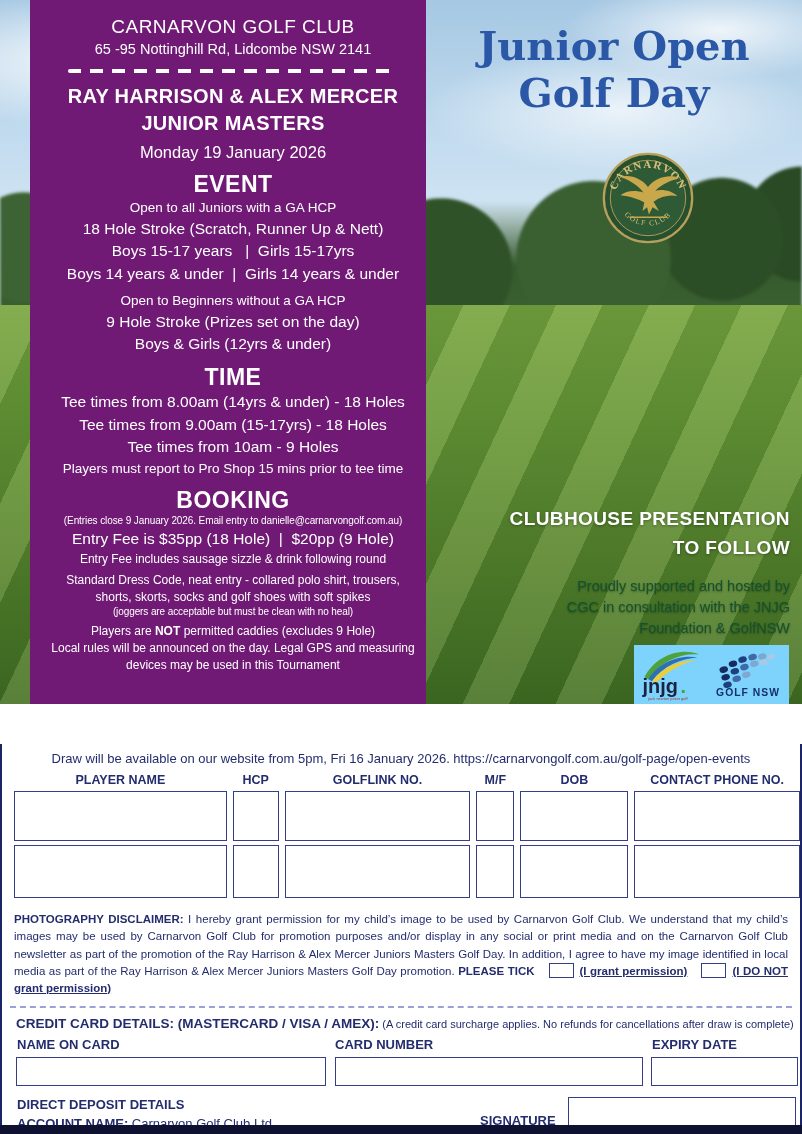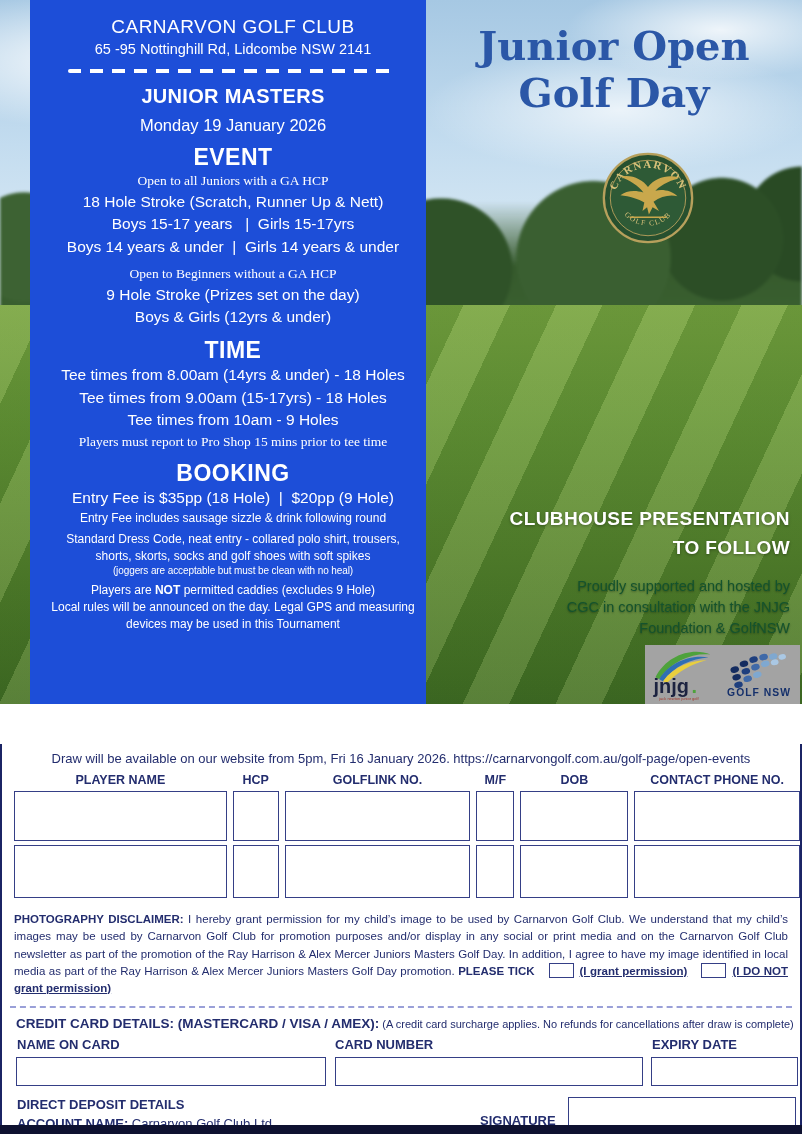--- a/index.html
+++ b/index.html
@@ -31,31 +31,31 @@
   }
   .grass { position:absolute; left:0; top:305px; width:100%; height:399px;
     background:
       repeating-linear-gradient(115deg, rgba(230,245,170,0.16) 0 42px, rgba(10,40,0,0.07) 42px 84px),
       linear-gradient(180deg, #729f3e 0%, #619135 30%, #527f2c 62%, #3e6a23 100%);
   }
 
   
   .panel {
     position:absolute; left:30px; top:0; width:396px; height:704px;
-    background:#1d4ed8; color:#ffffff; text-align:center;
+    background:#701a75; color:#ffffff; text-align:center;
     padding:16px 8px 6px 18px; overflow:hidden;
   }
   .p-club { font-size:19px; font-weight:500; letter-spacing:.5px; }
   .p-addr { font-size:14.5px; margin-top:3px; }
   .p-dashes { width:330px; height:4px; margin:12px auto 10px auto; border-radius:2px;
     background:repeating-linear-gradient(90deg, #ffffff 0 13px, transparent 13px 22px); }
   .p-title { font-size:20px; font-weight:bold; letter-spacing:.3px; line-height:1.35; }
   .p-date { font-size:16.5px; margin-top:6px; }
   .p-h { font-size:23px; font-weight:bold; letter-spacing:.5px; margin-top:9px; }
-  .p-md { font-size:13.5px; line-height:1.45;font-family:Liberation Serif, serif; }
+  .p-md { font-size:13.5px; line-height:1.45; }
   .p-lg { font-size:15.5px; line-height:1.45; white-space:nowrap; }
   .p-sm { font-size:12px; line-height:1.4; white-space:nowrap; }
   .p-xs { font-size:10px; line-height:1.4; white-space:nowrap; letter-spacing:-0.1px; }
   .gap6 { margin-top:6px; } .gap4 { margin-top:4px; }
 
   
   .hero { position:absolute; left:426px; top:0; width:376px; height:704px; }
   .hero-title {
     position:absolute; left:0; top:22px; width:100%; text-align:center;
     font-family:"DejaVu Serif", serif; font-weight:bold; color:#2b57a7;
@@ -65,21 +65,21 @@
   .clubhouse {
     position:absolute; right:12px; top:504px; text-align:right; color:#ffffff;
     font-weight:bold; font-size:19px; line-height:1.55; letter-spacing:.4px;
     text-shadow:0 1px 3px rgba(0,0,0,.35);
   }
   .supported {
     position:absolute; right:12px; top:576px; text-align:right; color:#14532d;
     font-size:14.5px; line-height:1.45; text-shadow:0 1px 2px rgba(0,0,0,.35);
   }
   .sponsors {
-    position:absolute; right:2px; top:645px; width:155px; height:59px; background:#a3a3a3;
+    position:absolute; right:13px; top:645px; width:155px; height:59px; background:#7dd3fc;
     display:flex; align-items:center; justify-content:space-evenly;
   }
 
   
   .form-area {
     position:absolute; left:0; top:744px; width:802px; height:421px; background:#ffffff;
     border-left:2px solid #1b2464; border-right:2px solid #1b2464;
     color:#232d6e; position:absolute;
   }
   .draw-note { margin-top:7px; text-align:center; font-size:13px; white-space:nowrap; }
@@ -188,40 +188,42 @@
         <text x="6" y="53" font-size="12" font-weight="bold" fill="#15306b" letter-spacing="1.2" font-family="Liberation Sans, sans-serif">GOLF NSW</text>
       </svg>
     </div>
   </div>
 
   <div class="panel">
     <div class="p-club">CARNARVON GOLF CLUB</div>
     <div class="p-addr">65 -95 Nottinghill Rd, Lidcombe NSW 2141</div>
     <div class="p-dashes"></div>
     <div class="p-title">
+      <div>RAY HARRISON &amp; ALEX MERCER</div>
       <div>JUNIOR MASTERS</div>
     </div>
     <div class="p-date">Monday 19 January 2026</div>
 
     <div class="p-h">EVENT</div>
     <div class="p-md">Open to all Juniors with a GA HCP</div>
     <div class="p-lg">18 Hole Stroke (Scratch, Runner Up &amp; Nett)</div>
     <div class="p-lg">Boys 15-17 years &nbsp;&nbsp;|&nbsp; Girls 15-17yrs</div>
     <div class="p-lg">Boys 14 years &amp; under &nbsp;|&nbsp; Girls 14 years &amp; under</div>
     <div class="p-md gap6">Open to Beginners without a GA HCP</div>
     <div class="p-lg">9 Hole Stroke (Prizes set on the day)</div>
     <div class="p-lg">Boys &amp; Girls (12yrs &amp; under)</div>
 
     <div class="p-h">TIME</div>
     <div class="p-lg">Tee times from 8.00am (14yrs &amp; under) - 18 Holes</div>
     <div class="p-lg">Tee times from 9.00am (15-17yrs) - 18 Holes</div>
     <div class="p-lg">Tee times from 10am - 9 Holes</div>
     <div class="p-md">Players must report to Pro Shop 15 mins prior to tee time</div>
 
     <div class="p-h">BOOKING</div>
+    <div class="p-xs">(Entries close 9 January 2026. Email entry to danielle@carnarvongolf.com.au)</div>
     <div class="p-lg">Entry Fee is $35pp (18 Hole) &nbsp;|&nbsp; $20pp (9 Hole)</div>
     <div class="p-sm">Entry Fee includes sausage sizzle &amp; drink following round</div>
     <div class="p-sm gap4">Standard Dress Code, neat entry - collared polo shirt, trousers,</div>
     <div class="p-sm">shorts, skorts, socks and golf shoes with soft spikes</div>
     <div class="p-xs">(joggers are acceptable but must be clean with no heal)</div>
     <div class="p-sm gap4"><span>Players are </span><b>NOT</b><span> permitted caddies (excludes 9 Hole)</span></div>
     <div class="p-sm">Local rules will be announced on the day. Legal GPS and measuring</div>
     <div class="p-sm">devices may be used in this Tournament</div>
   </div>
 

